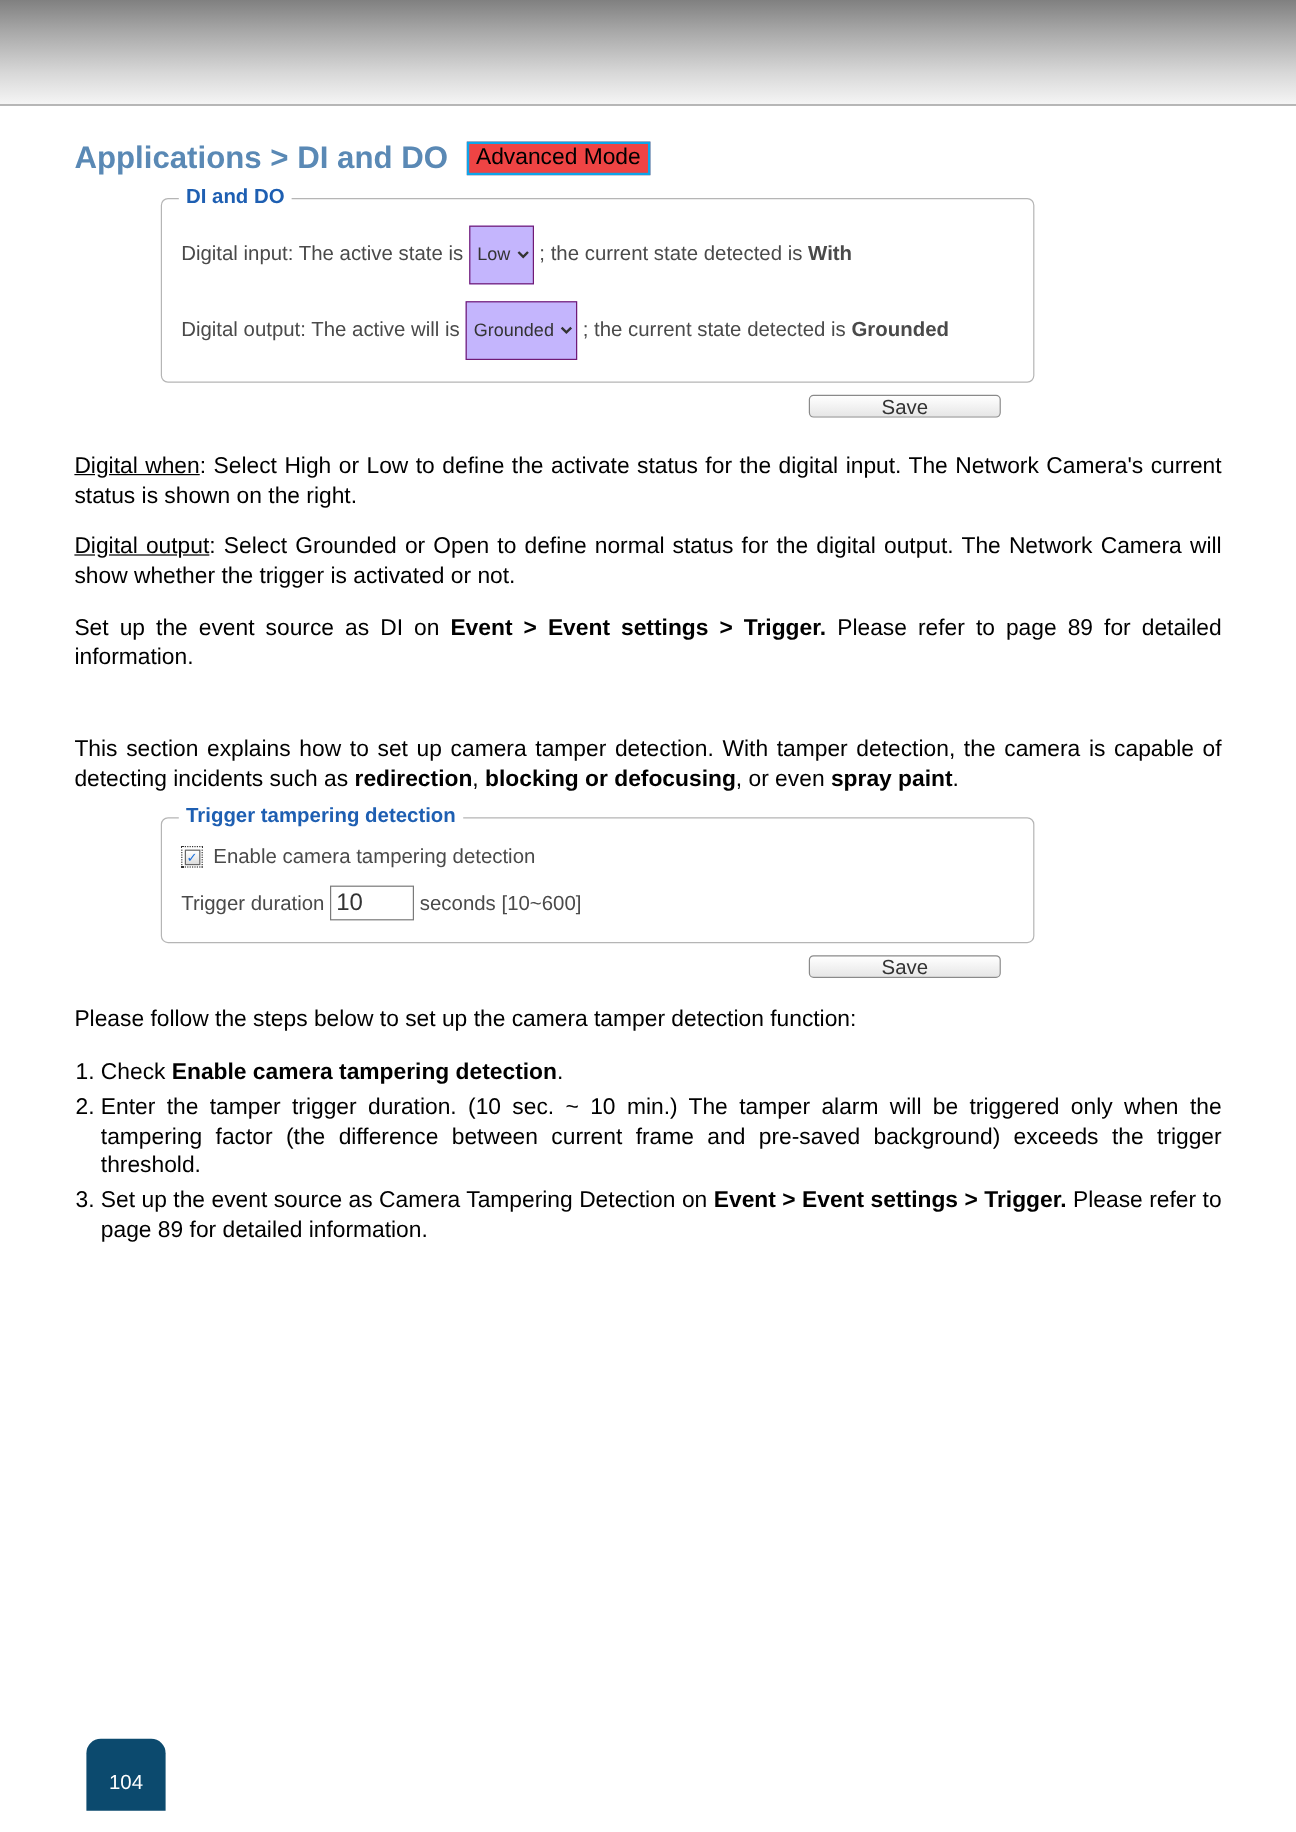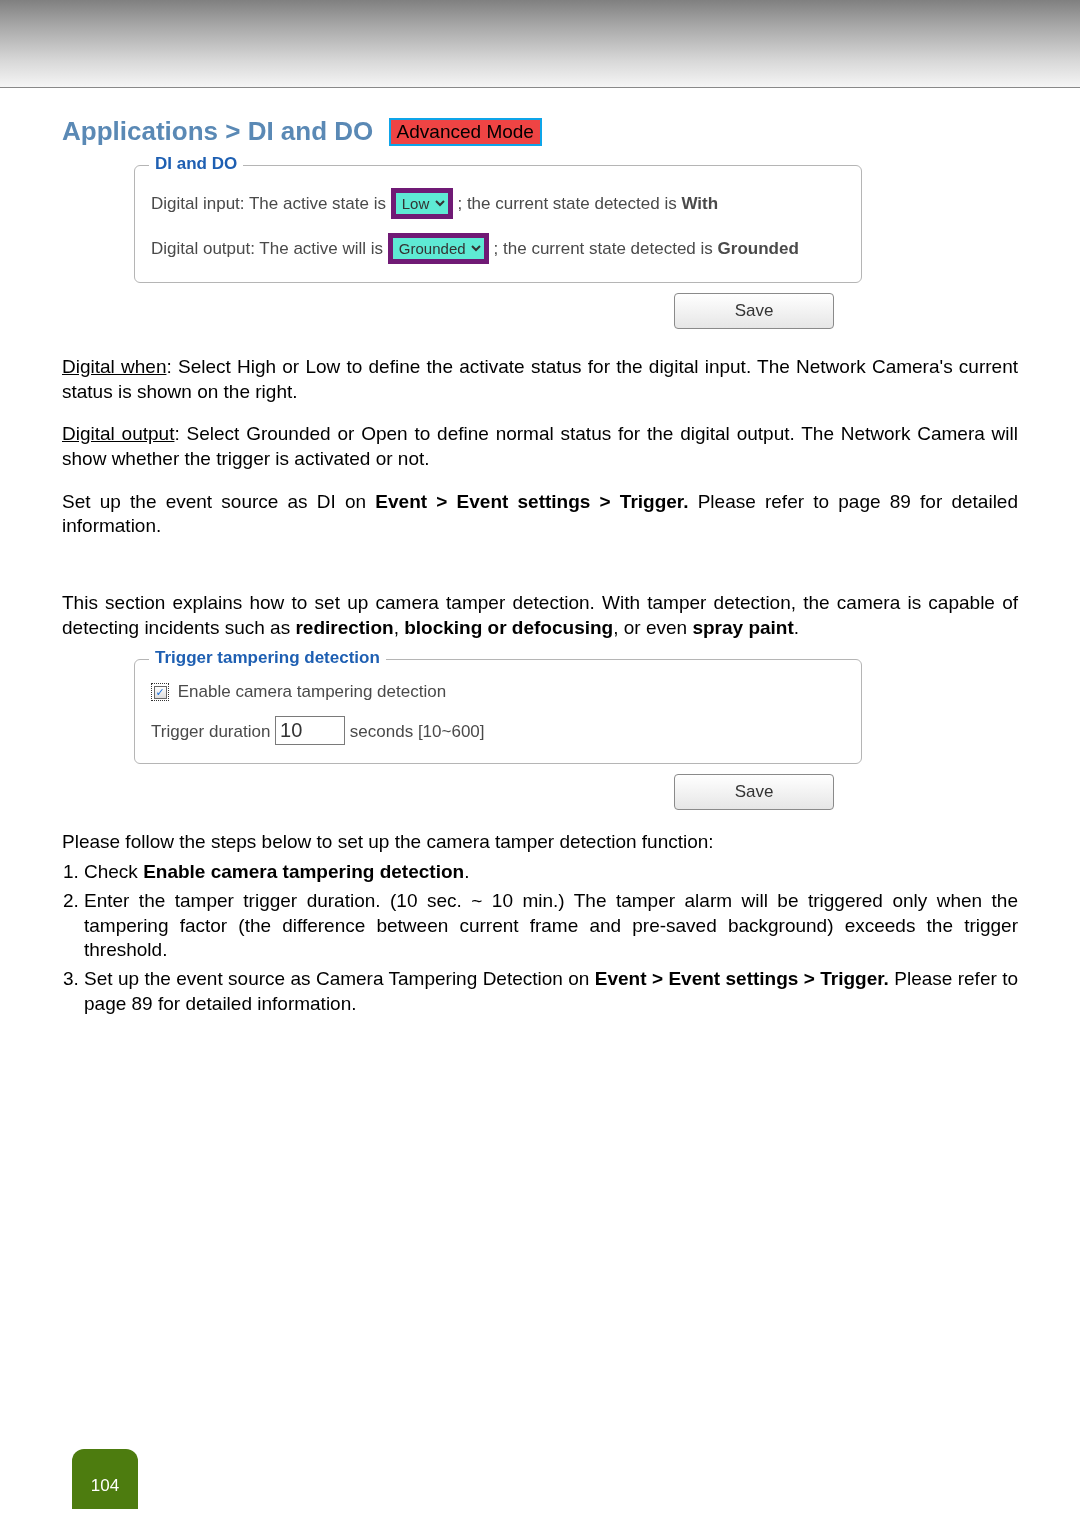--- a/index.html
+++ b/index.html
@@ -58,43 +58,43 @@
     padding: 0 6px;
     color: #1e5fb2;
     font-weight: bold;
     font-size: 17px;
   }
   .fieldset .row { margin-bottom: 14px; }
   .fieldset .row:last-child { margin-bottom: 0; }
   select.ui-select {
     font-size: 15px;
     color: #333;
-    background: #5eead4;
-    border: 5px solid #701a75;
-    padding: 1px 2px;
+    background: #c4b5fd;
+    border: 1px solid #701a75;
+    padding: 14px 2px;
   }
   input[type=text].ui-input {
     font-size: 20px;
     color: #333;
     border: 1px solid #7a7a7a;
     padding: 2px 4px;
     width: 70px;
   }
   .save-btn-wrap {
     width: 700px;
     margin-left: 72px;
     text-align: right;
     margin-top: 6px;
   }
   button.save-btn {
     background: linear-gradient(to bottom, #ffffff 0%, #e6e6e6 100%);
     border: 1px solid #8a8a8a;
     border-radius: 4px;
     width: 160px;
-    height: 36px;
+    height: 19px;
     font-size: 17px;
     color: #333;
     cursor: pointer;
   }
   .body-text { margin-top: 26px; font-size: 19px; line-height: 1.3; text-align: justify; }
   .body-text p { margin-bottom: 18px; }
   .u { text-decoration: underline; }
   .b { font-weight: bold; }
   .chk {
     display: inline-flex;
@@ -110,29 +110,29 @@
     width: 13px; height: 13px;
     border: 1px solid #666;
     background: linear-gradient(to bottom, #fff, #ddd);
     display: inline-flex;
     align-items: center;
     justify-content: center;
     font-size: 11px;
     color: #1a6fdc;
   }
   .sec2 { margin-top: 52px; }
-  ol.steps { margin-top: 6px; padding-left: 22px; }
+  ol.steps { margin-top: 20px; padding-left: 22px; }
   ol.steps li { margin-bottom: 4px; text-align: justify; }
   .page-tab {
     position: absolute;
     bottom: 18px;
     left: 72px;
     width: 66px;
     height: 60px;
-    background: #4d7c0f;
+    background: #0c4a6e;
     border-radius: 12px 12px 0 0;
     color: #fff;
     font-size: 17px;
     display: flex;
     align-items: center;
     justify-content: center;
     padding-top: 14px;
   }
 </style>
 </head>

